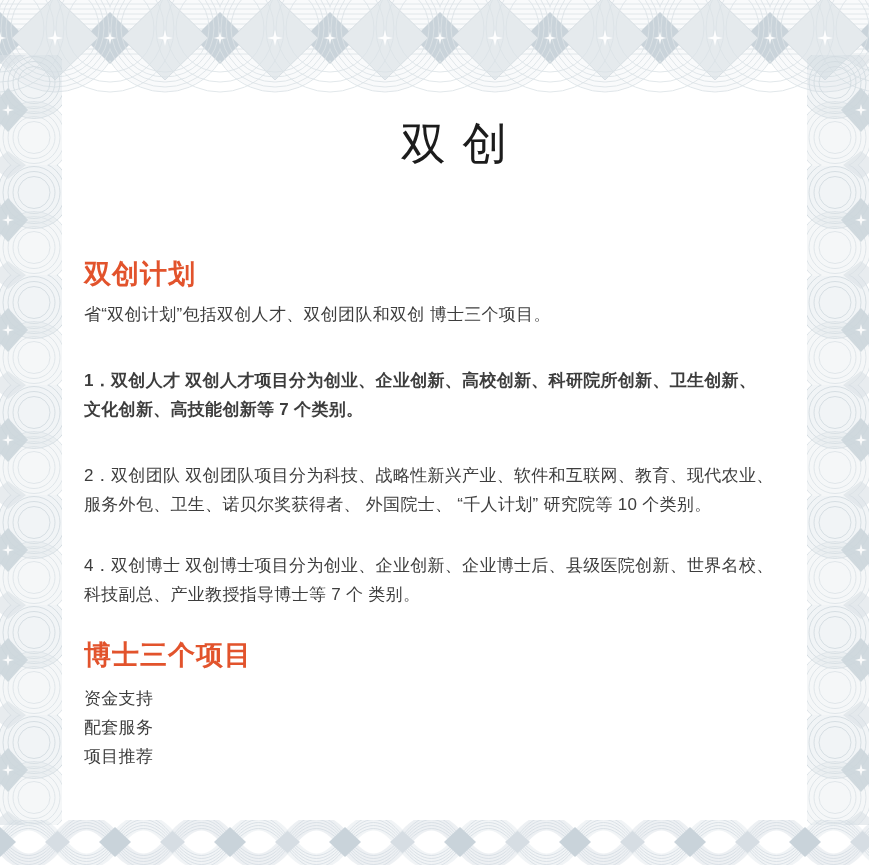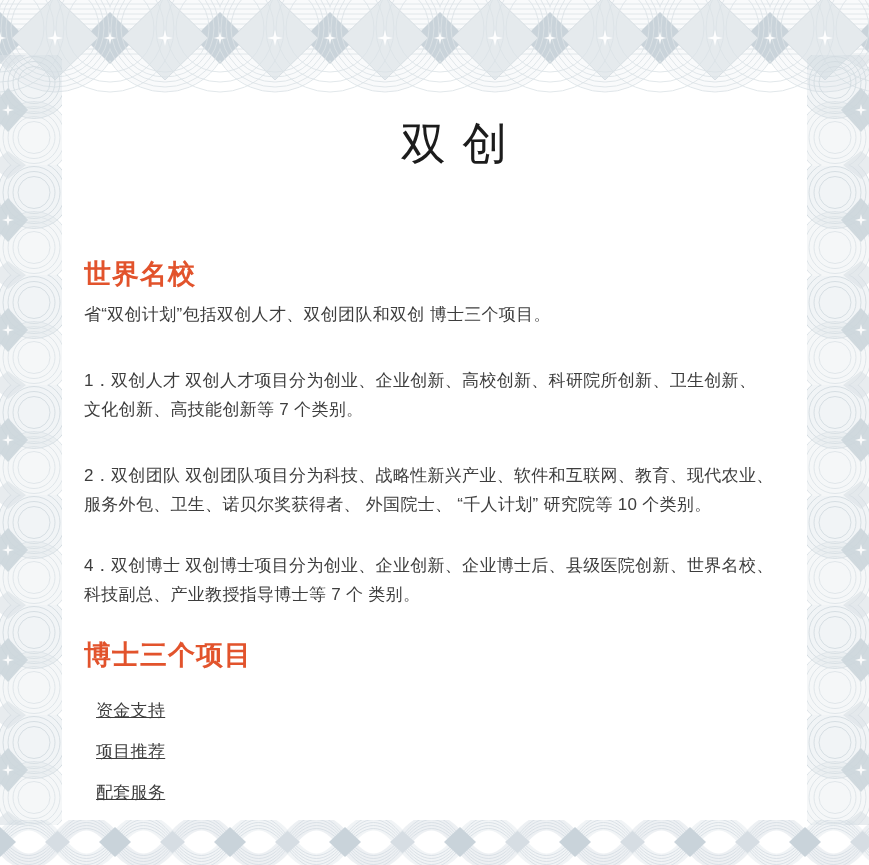--- a/index.html
+++ b/index.html
@@ -21,25 +21,25 @@
     line-height:36px;letter-spacing:1px;
   }
   .h-intro{top:256px;}
   .h-policy{top:637px;}
   .body-text{
     position:absolute;left:0;width:742px;margin:0;
     font-size:17px;line-height:29px;color:#3d3d3d;
     white-space:pre-line;letter-spacing:0.3px;
   }
   .p-lead{top:300px;}
-  .p-item1{top:366px;}
+  .p-item1{top:366px;font-weight:bold;}
   .p-item2{top:461px;}
   .p-item3{top:551px;}
   .policy-list{position:absolute;left:0;top:684px;width:742px;}
-  .policy-list p{position:static;margin:12px;text-decoration:underline;}
+  .policy-list p{position:static;margin:0;}
 </style>
 </head>
 <body>
 
 <svg class="border-svg" width="869" height="865" viewBox="0 0 869 865" aria-hidden="true">
   <defs>
     <path id="spark" d="M0,-8 L1.6,-1.6 L8,0 L1.6,1.6 L0,8 L-1.6,1.6 L-8,0 L-1.6,-1.6 Z"></path>
 
     <pattern id="patTop" patternUnits="userSpaceOnUse" x="0" y="0" width="110" height="100">
       <g stroke="#e3e8ec" stroke-width="1">
@@ -127,28 +127,28 @@
   <rect x="0" y="55" width="62" height="770" fill="url(#patSide)"></rect>
   <g transform="translate(869,0) scale(-1,1)">
     <rect x="0" y="55" width="62" height="770" fill="url(#patSide)"></rect>
   </g>
   <rect x="0" y="820" width="869" height="45" fill="url(#patBottom)"></rect>
 </svg>
 
 <main class="content">
   <h1 class="title">双 创</h1>
 
-  <h2 class="sec-h h-intro">世界名校</h2>
+  <h2 class="sec-h h-intro">双创计划</h2>
   <p class="body-text p-lead">省“双创计划”包括双创人才、双创团队和双创 博士三个项目。</p>
   <p class="body-text p-item1">1．双创人才 双创人才项目分为创业、企业创新、高校创新、科研院所创新、卫生创新、
 文化创新、高技能创新等 7 个类别。</p>
   <p class="body-text p-item2">2．双创团队 双创团队项目分为科技、战略性新兴产业、软件和互联网、教育、现代农业、
 服务外包、卫生、诺贝尔奖获得者、 外国院士、 “千人计划” 研究院等 10 个类别。</p>
   <p class="body-text p-item3">4．双创博士 双创博士项目分为创业、企业创新、企业博士后、县级医院创新、世界名校、
 科技副总、产业教授指导博士等 7 个 类别。</p>
 
   <h2 class="sec-h h-policy">博士三个项目</h2>
   <div class="policy-list">
     <p class="body-text">资金支持</p>
+    <p class="body-text">配套服务</p>
     <p class="body-text">项目推荐</p>
-    <p class="body-text">配套服务</p>
   </div>
 </main>
 
 </body></html>

